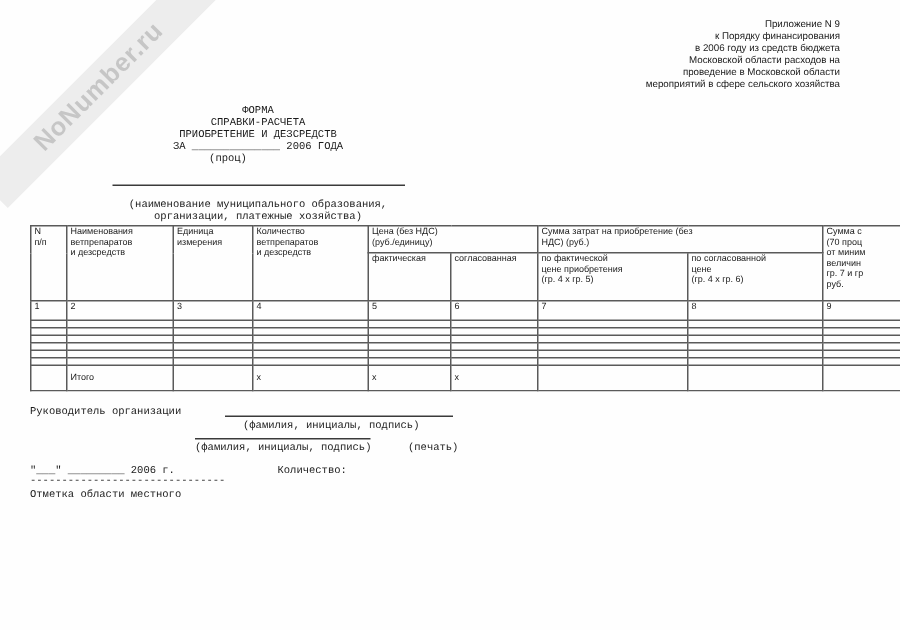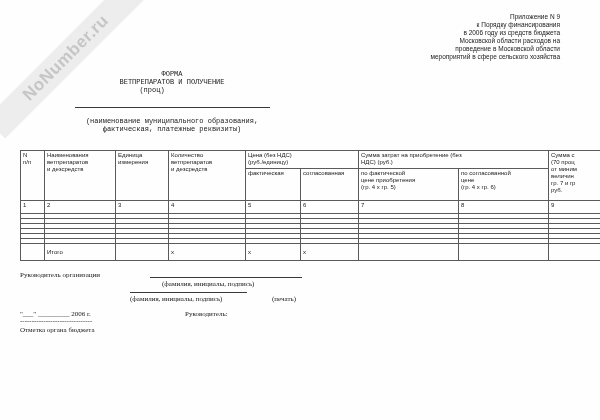--- a/index.html
+++ b/index.html
@@ -42,21 +42,21 @@
     border:1px solid #5a5a5a; padding:1px 2px; vertical-align:top;
     text-align:left; white-space:pre-line; overflow:hidden; font-weight:normal;
   }
   tr.hA td { height:15px; }
   tr.hB td { height:29px; }
   tr.nums td { height:10px; }
   tr.empty td { height:4px; padding:0 2px; }
   tr.total td { height:14px; vertical-align:middle; }
   
   .mono {
-    font-family:Liberation Serif, serif;
+    font-family:Liberation Mono, monospace;
     font-size:7px; line-height:8px; white-space:pre-line;
   }
   .abs { position:absolute; }
   .fill-line { border-bottom:1px solid #3a3a3a; height:7px; }
 </style>
 </head>
 <body>
 
 <div class="page">
 
@@ -64,26 +64,28 @@
 
   <div class="appendix">Приложение N 9
 к Порядку финансирования
 в 2006 году из средств бюджета
 Московской области расходов на
 проведение в Московской области
 мероприятий в сфере сельского хозяйства</div>
 
   <div class="title-block">
     <div>ФОРМА</div>
-    <div>ВЕТПРЕПАРАТОВ И ПОЛУЧЕНИЕ</div>
+    <div>СПРАВКИ-РАСЧЕТА</div>
+    <div>ПРИОБРЕТЕНИЕ И ДЕЗСРЕДСТВ</div>
+    <div>ЗА ______________ 2006 ГОДА</div>
     <div class="period-caption">(проц)</div>
     <div class="org-block">
       <div class="org-line"></div>
       <div>(наименование муниципального образования,
-фактическая, платежные реквизиты)</div>
+организации, платежные хозяйства)</div>
     </div>
   </div>
 
   <div class="table-wrap">
     <table>
       <colgroup>
         <col style="width:24px">
           <col style="width:71px">
           <col style="width:53px">
         <col style="width:77px">
@@ -221,17 +223,17 @@
   <div class="abs mono" style="left:20px; top:271px;">Руководитель организации</div>
   <div class="abs fill-line" style="left:150px; top:270px; width:152px;"></div>
   <div class="abs mono" style="left:162px; top:280px;">(фамилия, инициалы, подпись)</div>
 
   <div class="abs fill-line" style="left:130px; top:285px; width:117px;"></div>
   <div class="abs mono" style="left:130px; top:295px;">(фамилия, инициалы, подпись)</div>
   <div class="abs mono" style="left:272px; top:295px;">(печать)</div>
 
   <div class="abs mono" style="left:20px; top:310px;">"___" _________ 2006 г.</div>
   <div class="abs mono" style="left:20px; top:317px;">-------------------------------</div>
-  <div class="abs mono" style="left:20px; top:326px;">Отметка органа бюджета</div>
-
-  <div class="abs mono" style="left:185px; top:310px;">Руководитель:</div>
+  <div class="abs mono" style="left:20px; top:326px;">Отметка области местного</div>
+
+  <div class="abs mono" style="left:185px; top:310px;">Количество:</div>
 
 </div>
 
 </body></html>

